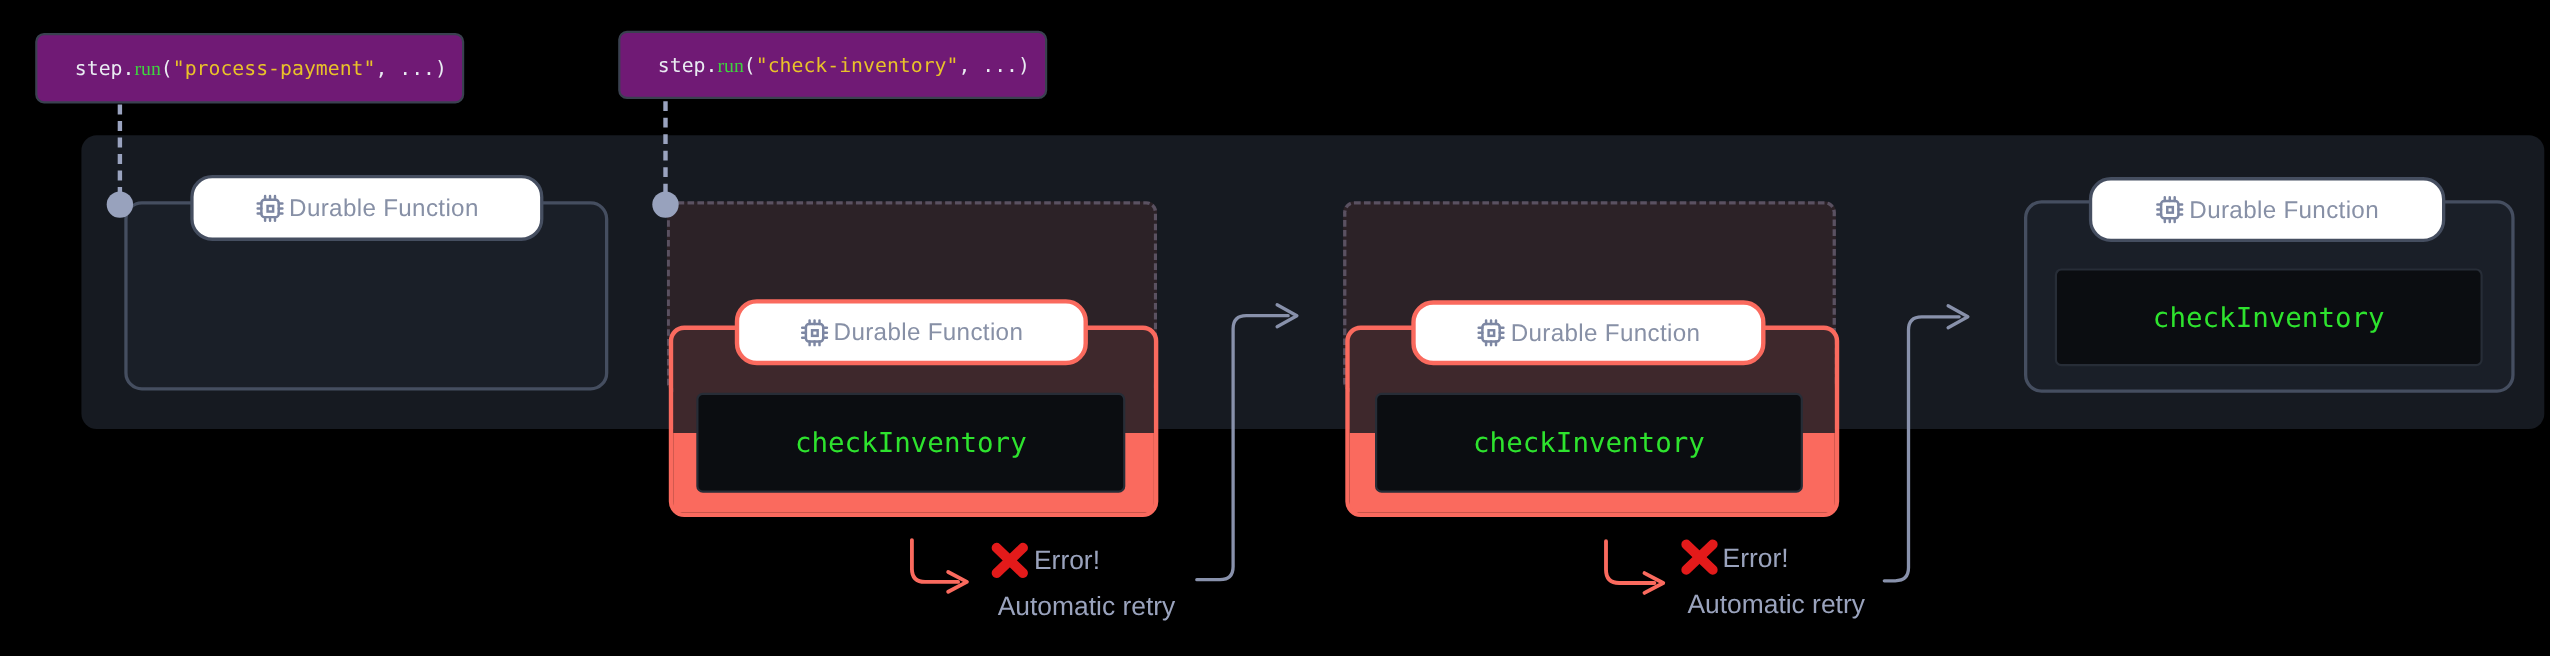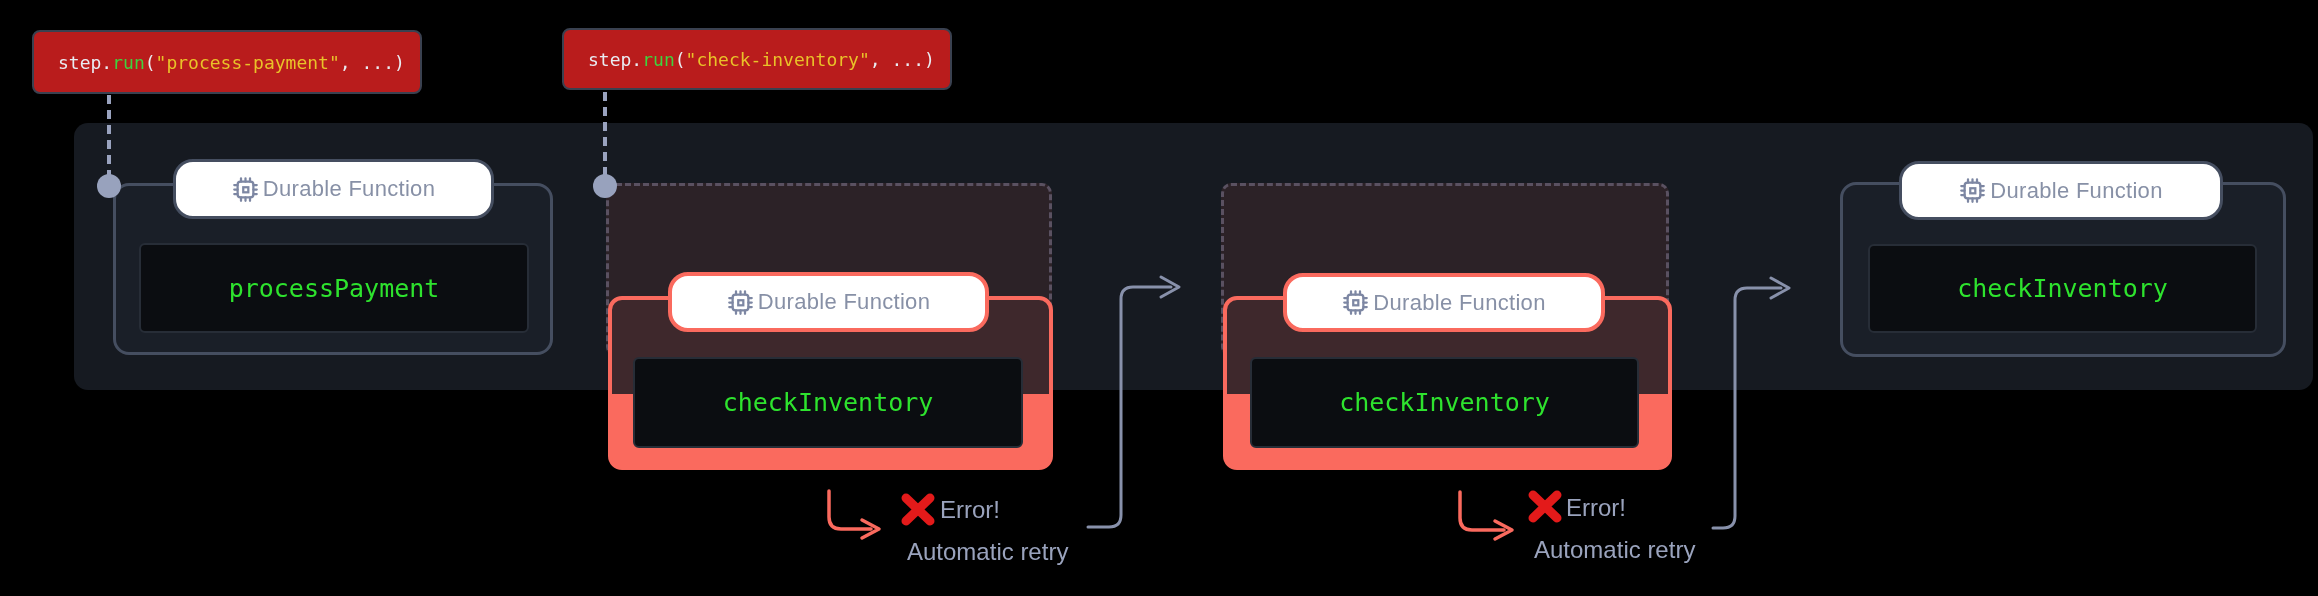--- a/index.html
+++ b/index.html
@@ -4,27 +4,27 @@
 <style>
   html,body{margin:0;padding:0;background:#000;}
   .canvas{position:relative;width:2318px;height:596px;background:#000;overflow:hidden;
           font-family:"Liberation Sans",sans-serif;}
   .abs{position:absolute;box-sizing:border-box;}
 
   
   .band{left:74px;top:123px;width:2239px;height:267px;background:#161a21;border-radius:14px;}
 
   
-  .code-box{background:#b91c1c;border:2px solid #3a4150;border-radius:8px;
-            display:flex;align-items:center;padding-left:24px;
+  .code-box{background:#701a75;border:2px solid #3a4150;border-radius:8px;
+            display:flex;align-items:center;padding-left:34px;
             font-family:"DejaVu Sans Mono","Liberation Mono",monospace;font-size:18px;
             color:#e9ecf2;white-space:pre;}
   #cb1{left:32px;top:30px;width:390px;height:64px;}
   #cb2{left:562px;top:28px;width:390px;height:62px;}
-  .tok-fn{color:#3fd33f;}
+  .tok-fn{color:#3fd33f;font-family:Liberation Serif, serif;}
   .tok-str{color:#e9c229;}
 
   
   .outer-box{background:#1a1f28;border:3px solid #454e60;border-radius:16px;}
   #ob1{left:113px;top:183px;width:440px;height:172px;}
   #ob4{left:1840px;top:182px;width:446px;height:175px;}
 
   
   .dashed-box{background:rgba(250,106,94,0.10);border:3px dashed #5a5161;border-radius:10px;}
   #db2{left:606px;top:183px;width:446px;height:174px;}
@@ -109,23 +109,20 @@
   </div>
   <div class="abs label-box gray" id="lb4">
     <svg class="chip" width="27" height="27" viewBox="0 0 24 24" fill="none" stroke="currentColor" stroke-width="2" stroke-linecap="round">
       <rect x="5" y="5" width="14" height="14" rx="2.5"></rect>
         <rect x="10" y="10" width="4.5" height="4.5"></rect>
       <path d="M8 5V2M12 5V2M16 5V2M8 22v-3M12 22v-3M16 22v-3M5 8H2M5 12H2M5 16H2M22 8h-3M22 12h-3M22 16h-3"></path>
     </svg>
     <span>Durable Function</span>
   </div>
 
-  <div class="abs name-box" id="nb1">
-      <span>processPayment</span>
-    </div>
   <div class="abs name-box" id="nb2">
       <span>checkInventory</span>
     </div>
   <div class="abs name-box" id="nb3">
       <span>checkInventory</span>
     </div>
   <div class="abs name-box" id="nb4">
       <span>checkInventory</span>
     </div>
 

